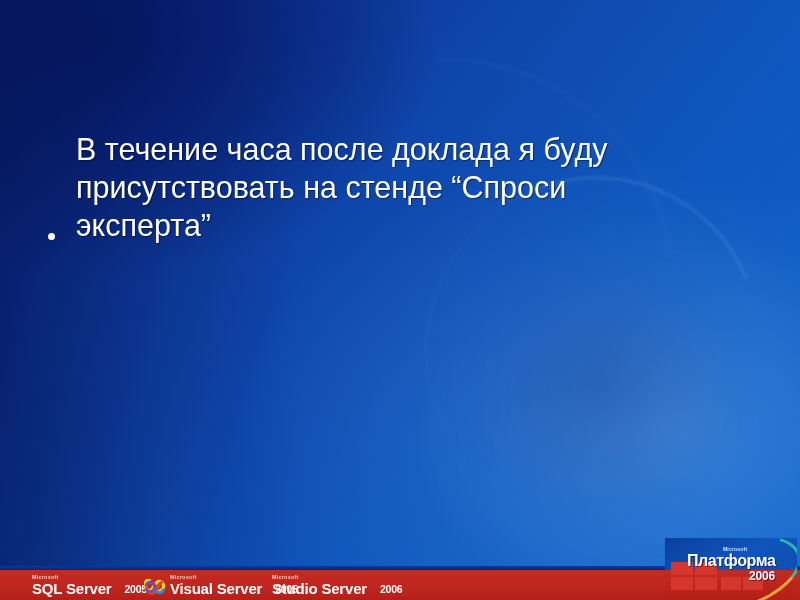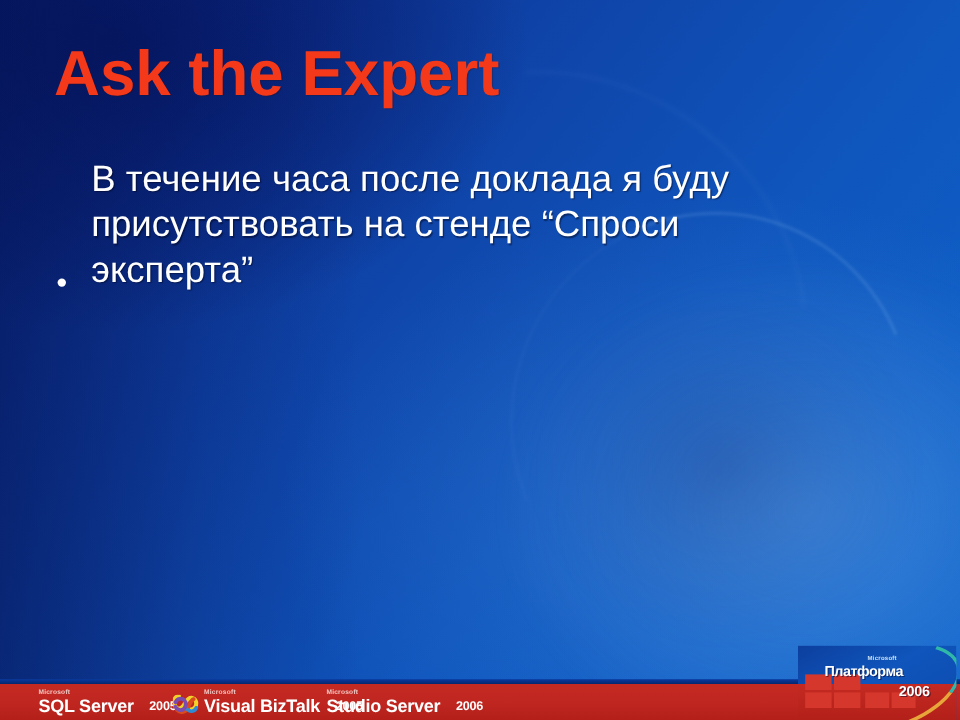--- a/index.html
+++ b/index.html
@@ -227,21 +227,21 @@
     top: 8px;
     font-size: 5px;
     font-weight: bold;
     color: #cfe2f7;
     letter-spacing: 0.2px;
   }
   .badge-title {
     position: absolute;
     left: 22px;
     top: 14px;
-    font-size: 12px;
+    font-size: 16px;
     font-weight: bold;
     color: #ffffff;
     letter-spacing: -0.4px;
     text-shadow: 1px 1px 0 rgba(0,0,40,0.5);
   }
   .badge-year {
     position: absolute;
     left: 84px;
     top: 31px;
     font-size: 12px;
@@ -255,21 +255,20 @@
 <body>
 
 <div id="slide">
 
   <div class="vignette-left"></div>
   <div class="swirl swirl-b"></div>
   <div class="swirl swirl-a"></div>
   <div class="arcline"></div>
   <div class="arcline2"></div>
 
-  <div id="title">Ask the Expert</div>
 
   <div id="body">
     <div class="bullet-row">
       <div class="bullet-dot"><span></span></div>
       <div class="bullet-text">В течение часа после доклада я буду присутствовать на стенде “Спроси эксперта”</div>
     </div>
   </div>
 
   <div id="footer-divider"></div>
   <div id="footer-bar"></div>
@@ -287,21 +286,21 @@
   <div class="logo-group" style="left:144px; top:571px; height:26px;">
     <svg class="vs-icon" viewBox="0 0 22 17">
       <path d="M5.2 1.2 C1.4 1.2 0.4 5 1.6 8.5 C2.6 11.6 5.4 12.4 7.6 10.5 C9.6 8.8 10.4 5.2 13 3.4 C15.6 1.6 18.8 3 19.4 6 C20 9.2 18.2 12.2 15 12.2 C12.6 12.2 10.8 10.4 9.4 8.2" fill="none" stroke="#f0d22a" stroke-width="3.4" stroke-linecap="round"></path>
       <path d="M3.4 12.6 C6.6 15.6 10.6 14.4 12.6 11 C14.2 8.2 14.6 4.6 17.4 3.6" fill="none" stroke="#d94a1e" stroke-width="3.2" stroke-linecap="round"></path>
       <path d="M2.2 6.2 C3.6 3 7.4 2.2 9.6 4.6 C11.4 6.6 11.2 10 9 11.8 C6.8 13.6 3.6 12.6 2.2 10" fill="none" stroke="#7b4bb0" stroke-width="3.2" stroke-linecap="round"></path>
       <path d="M12.4 12.4 C14.8 14.6 18.4 13.8 19.6 10.8" fill="none" stroke="#2f8ad6" stroke-width="3" stroke-linecap="round"></path>
     </svg>
     <div>
       <span class="ms-tag">Microsoft</span>
       <span class="logo-text-wrap">
-        <span class="prod-name">Visual BizTalk</span>
+        <span class="prod-name">Visual Server</span>
         <span class="prod-year">2005</span>
       </span>
     </div>
   </div>
 
   <div class="logo-group" style="left:272px; top:571px; height:26px;">
     <div>
       <span class="ms-tag">Microsoft</span>
       <span class="logo-text-wrap">
         <span class="prod-name">Studio Server</span>

